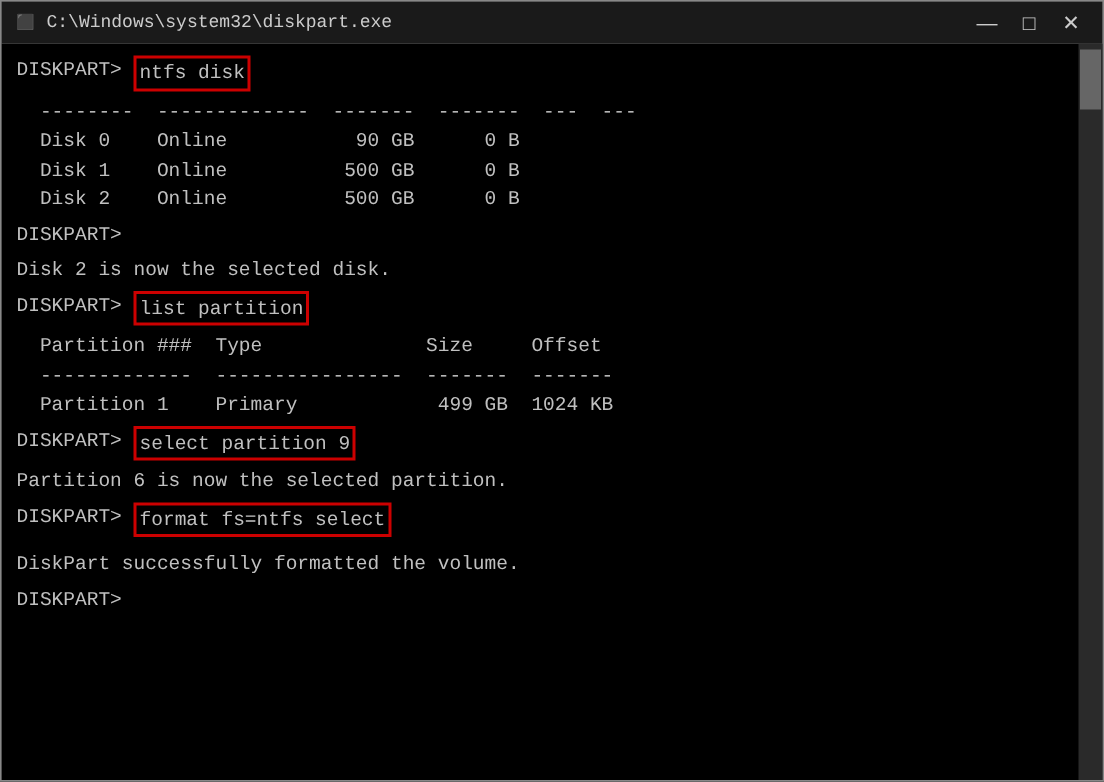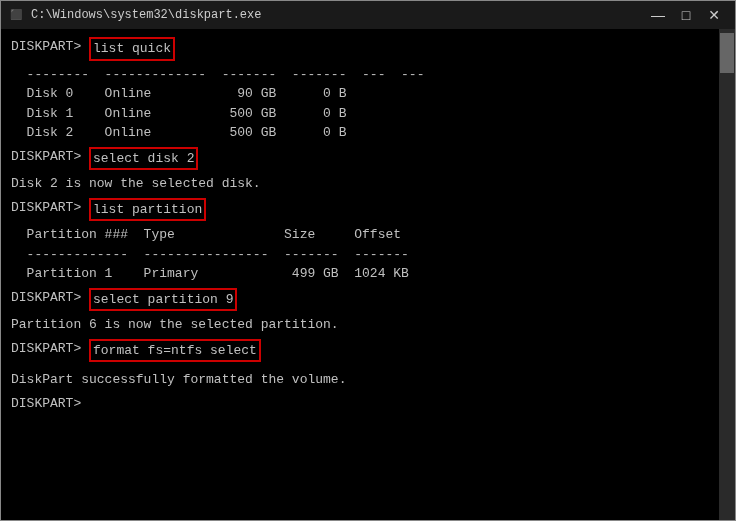--- a/index.html
+++ b/index.html
@@ -139,28 +139,28 @@
     </div>
     <div class="title-bar-controls">
       <button class="title-btn">—</button>
       <button class="title-btn">□</button>
       <button class="title-btn close">✕</button>
     </div>
   </div>
 
   <div class="terminal-body">
     <div class="content-area" id="terminal-content">
-        <div class="line"><span class="prompt">DISKPART&gt; </span><span class="cmd-highlight">list quick</span></div>
+        <div class="line"><span class="prompt">DISKPART&gt; </span><span class="cmd-highlight">ntfs disk</span></div>
         <div class="blank"></div>
         <div class="line"><span>  --------  -------------  -------  -------  ---  ---</span></div>
         <div class="line"><span>  Disk 0    Online           90 GB      0 B</span></div>
         <div class="line"><span>  Disk 1    Online          500 GB      0 B</span></div>
         <div class="line"><span>  Disk 2    Online          500 GB      0 B</span></div>
         <div class="blank"></div>
-        <div class="line"><span class="prompt">DISKPART&gt; </span><span class="cmd-highlight">select disk 2</span></div>
+        <div class="line"><span class="prompt">DISKPART&gt; </span></div>
         <div class="blank"></div>
         <div class="line"><span>Disk 2 is now the selected disk.</span></div>
         <div class="blank"></div>
         <div class="line"><span class="prompt">DISKPART&gt; </span><span class="cmd-highlight">list partition</span></div>
         <div class="blank"></div>
         <div class="line"><span>  Partition ###  Type              Size     Offset</span></div>
         <div class="line"><span>  -------------  ----------------  -------  -------</span></div>
         <div class="line"><span>  Partition 1    Primary            499 GB  1024 KB</span></div>
         <div class="blank"></div>
         <div class="line"><span class="prompt">DISKPART&gt; </span><span class="cmd-highlight">select partition 9</span></div>

